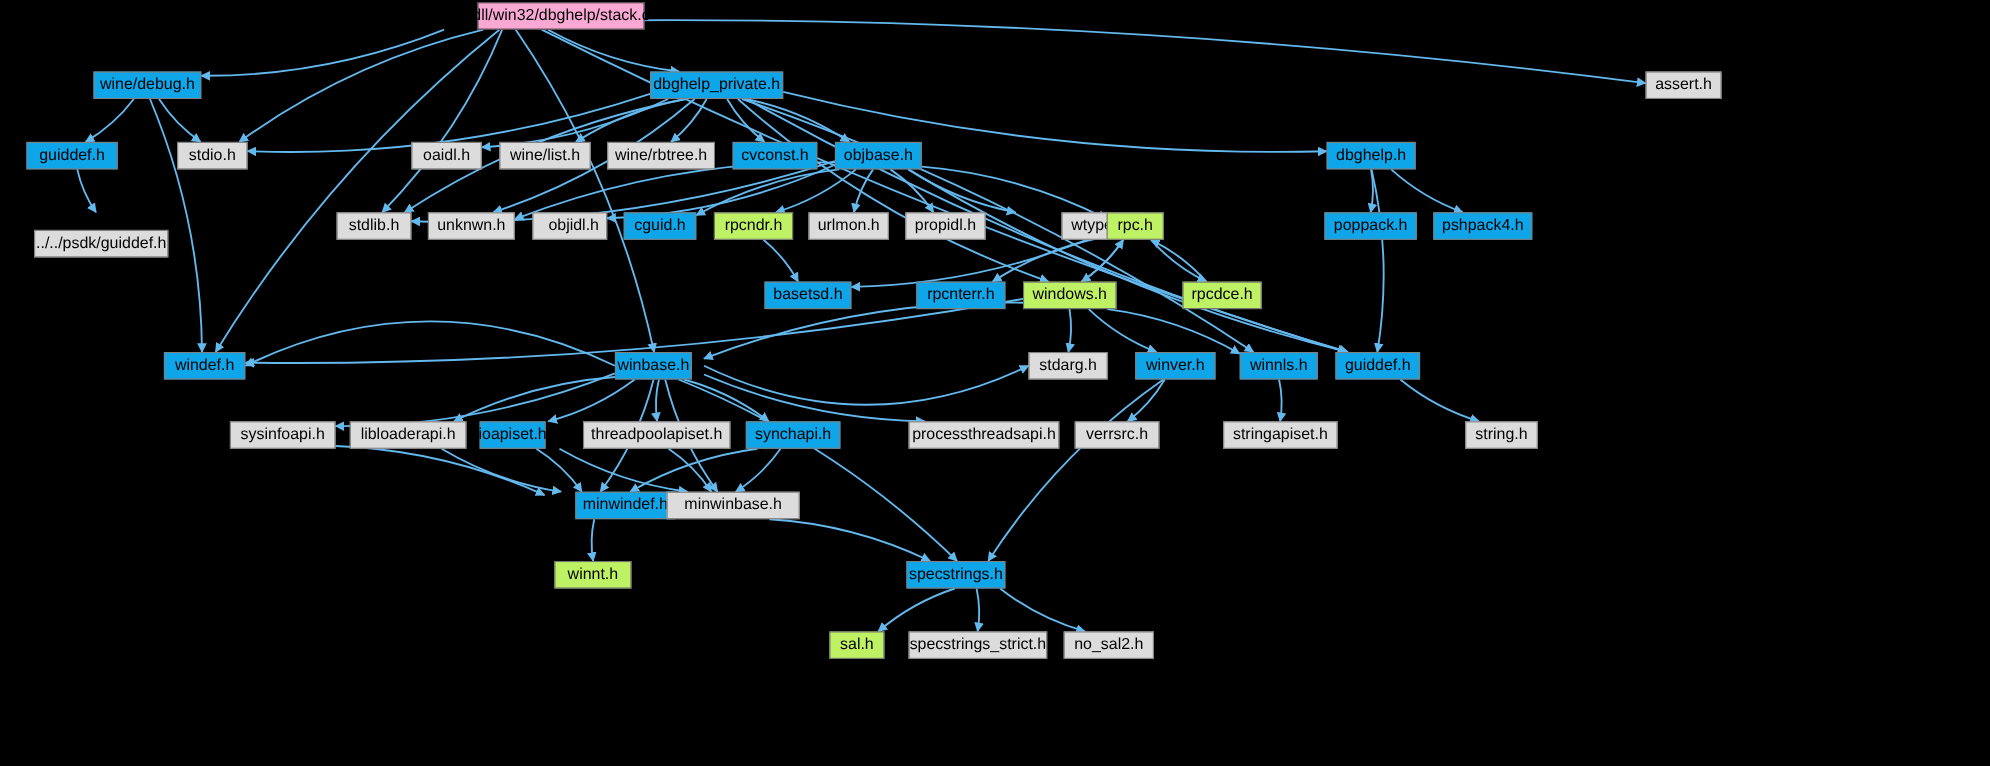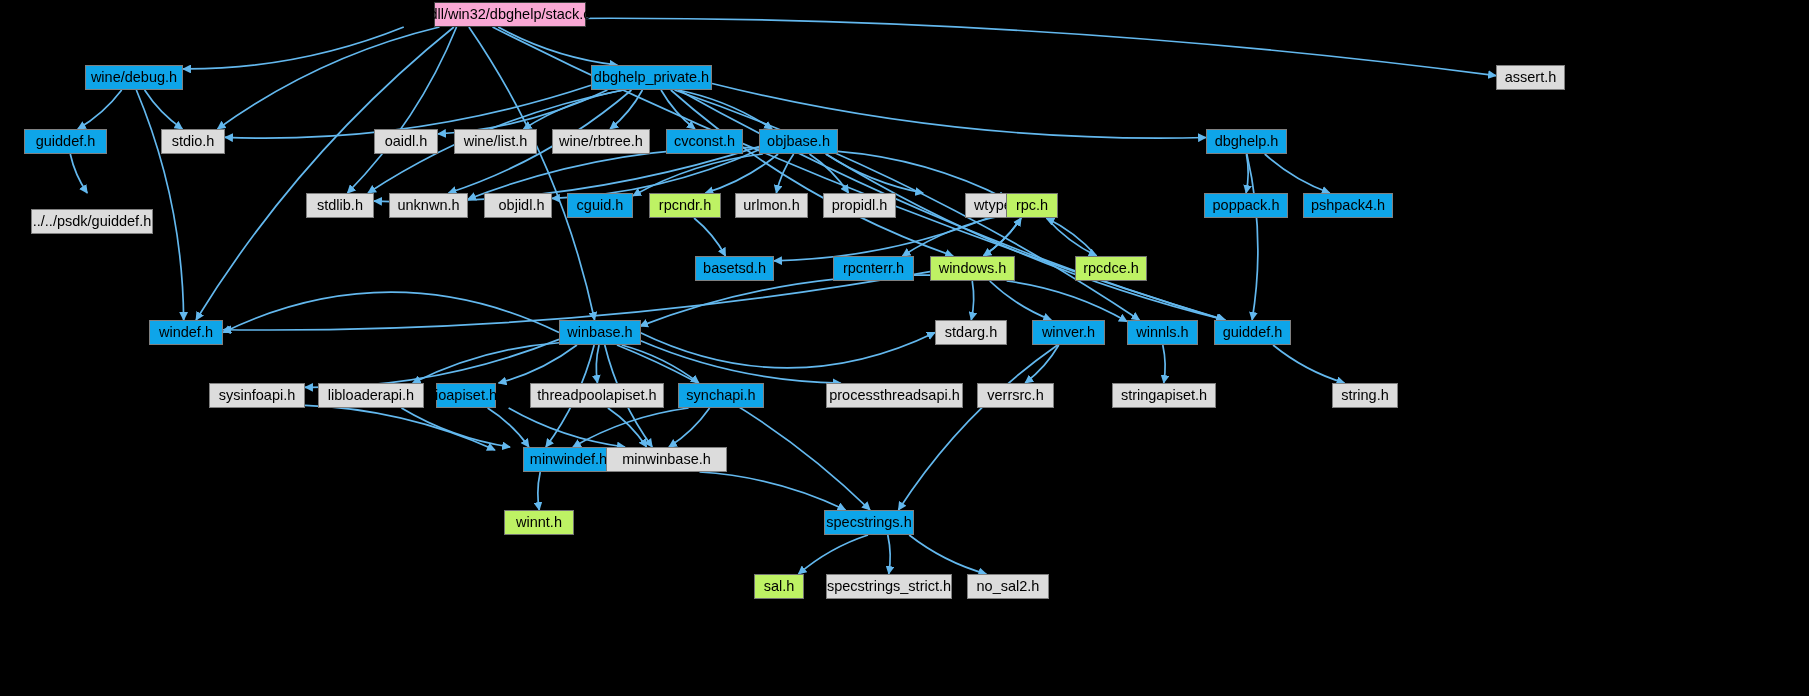--- a/index.html
+++ b/index.html
@@ -141,21 +141,21 @@
       <div class="node " style="left: 823px; top: 193px; width: 73px;">propidl.h</div>
       <div class="node " style="left: 965px; top: 193px; width: 75px;">wtypes.h</div>
       <div class="node red" style="left: 1006px; top: 193px; width: 52px;">rpc.h</div>
       <div class="node white" style="left: 1204px; top: 193px; width: 84px;">poppack.h</div>
       <div class="node white" style="left: 1303px; top: 193px; width: 90px;">pshpack4.h</div>
       <div class="node white" style="left: 695px; top: 256px; width: 79px;">basetsd.h</div>
       <div class="node white" style="left: 833px; top: 256px; width: 81px;">rpcnterr.h</div>
       <div class="node red" style="left: 930px; top: 256px; width: 85px;">windows.h</div>
       <div class="node red" style="left: 1075px; top: 256px; width: 72px;">rpcdce.h</div>
       <div class="node white" style="left: 149px; top: 320px; width: 74px;">windef.h</div>
-      <div class="node white" style="left: 559px; top: 320px; width: 82px;">winbase.h</div>
+      <div class="node white" style="left: 559px; top: 320px; width: 70px;">winbase.h</div>
       <div class="node " style="left: 935px; top: 320px; width: 72px;">stdarg.h</div>
       <div class="node white" style="left: 1032px; top: 320px; width: 73px;">winver.h</div>
       <div class="node white" style="left: 1127px; top: 320px; width: 71px;">winnls.h</div>
       <div class="node white" style="left: 1214px; top: 320px; width: 77px;">guiddef.h</div>
       <div class="node " style="left: 209px; top: 383px; width: 96px;">sysinfoapi.h</div>
       <div class="node " style="left: 318px; top: 383px; width: 106px;">libloaderapi.h</div>
       <div class="node white" style="left: 436px; top: 383px; width: 60px;">ioapiset.h</div>
       <div class="node " style="left: 530px; top: 383px; width: 134px;">threadpoolapiset.h</div>
       <div class="node white" style="left: 678px; top: 383px; width: 86px;">synchapi.h</div>
       <div class="node " style="left: 826px; top: 383px; width: 137px;">processthreadsapi.h</div>

